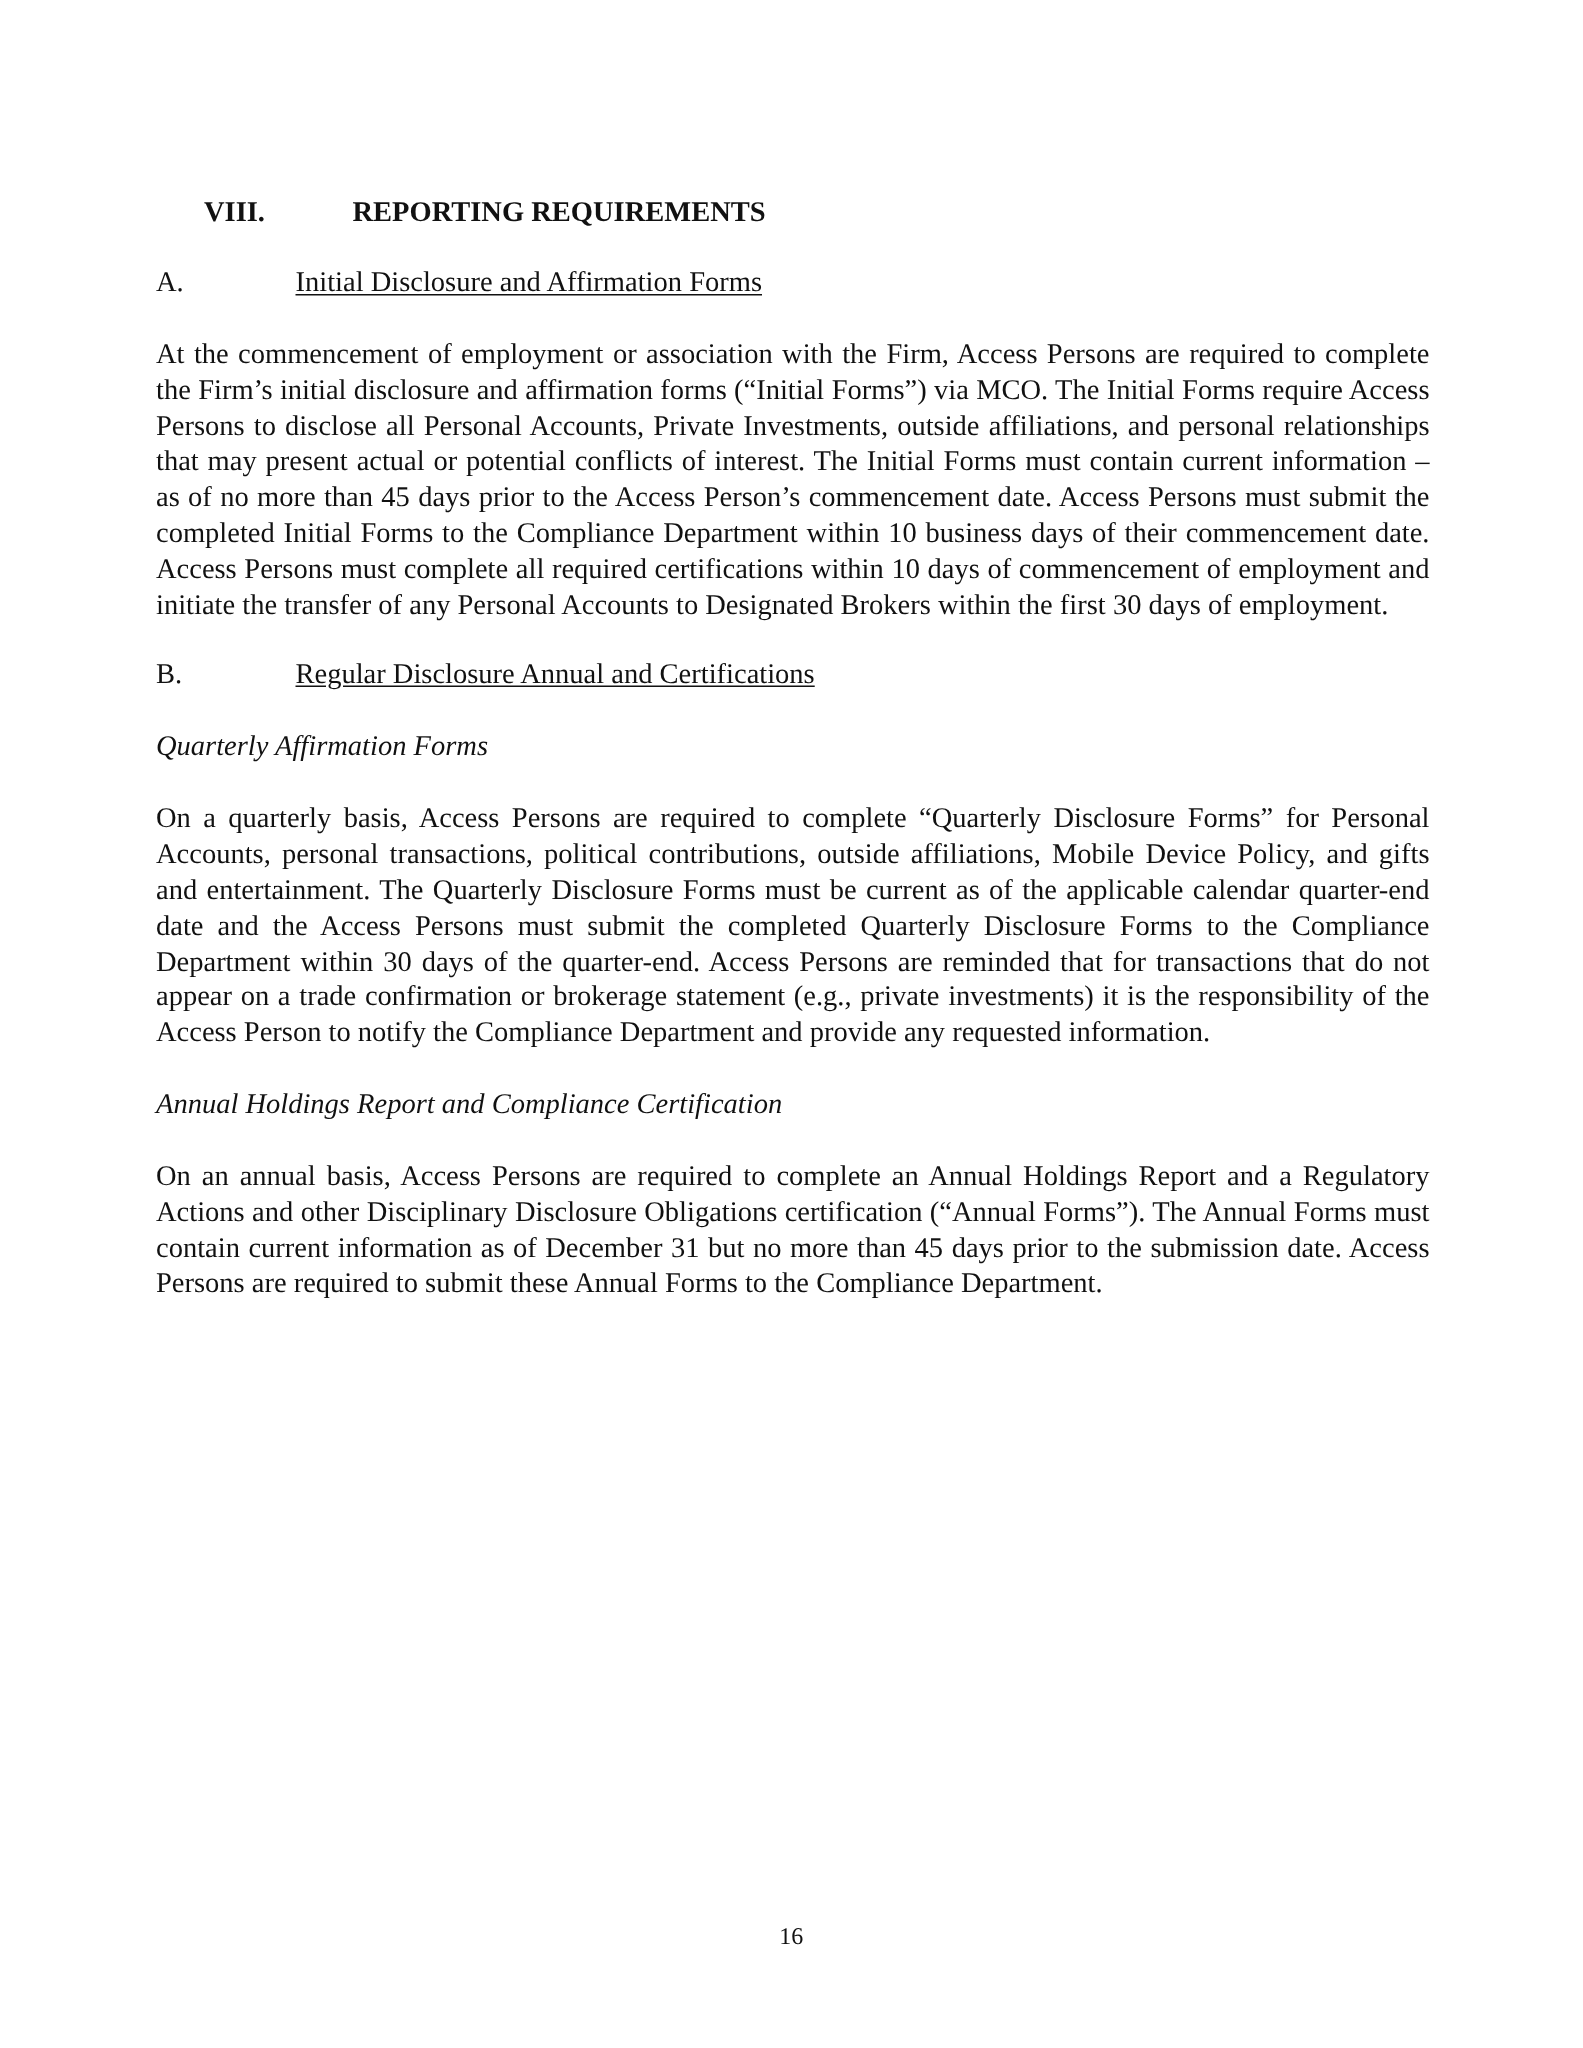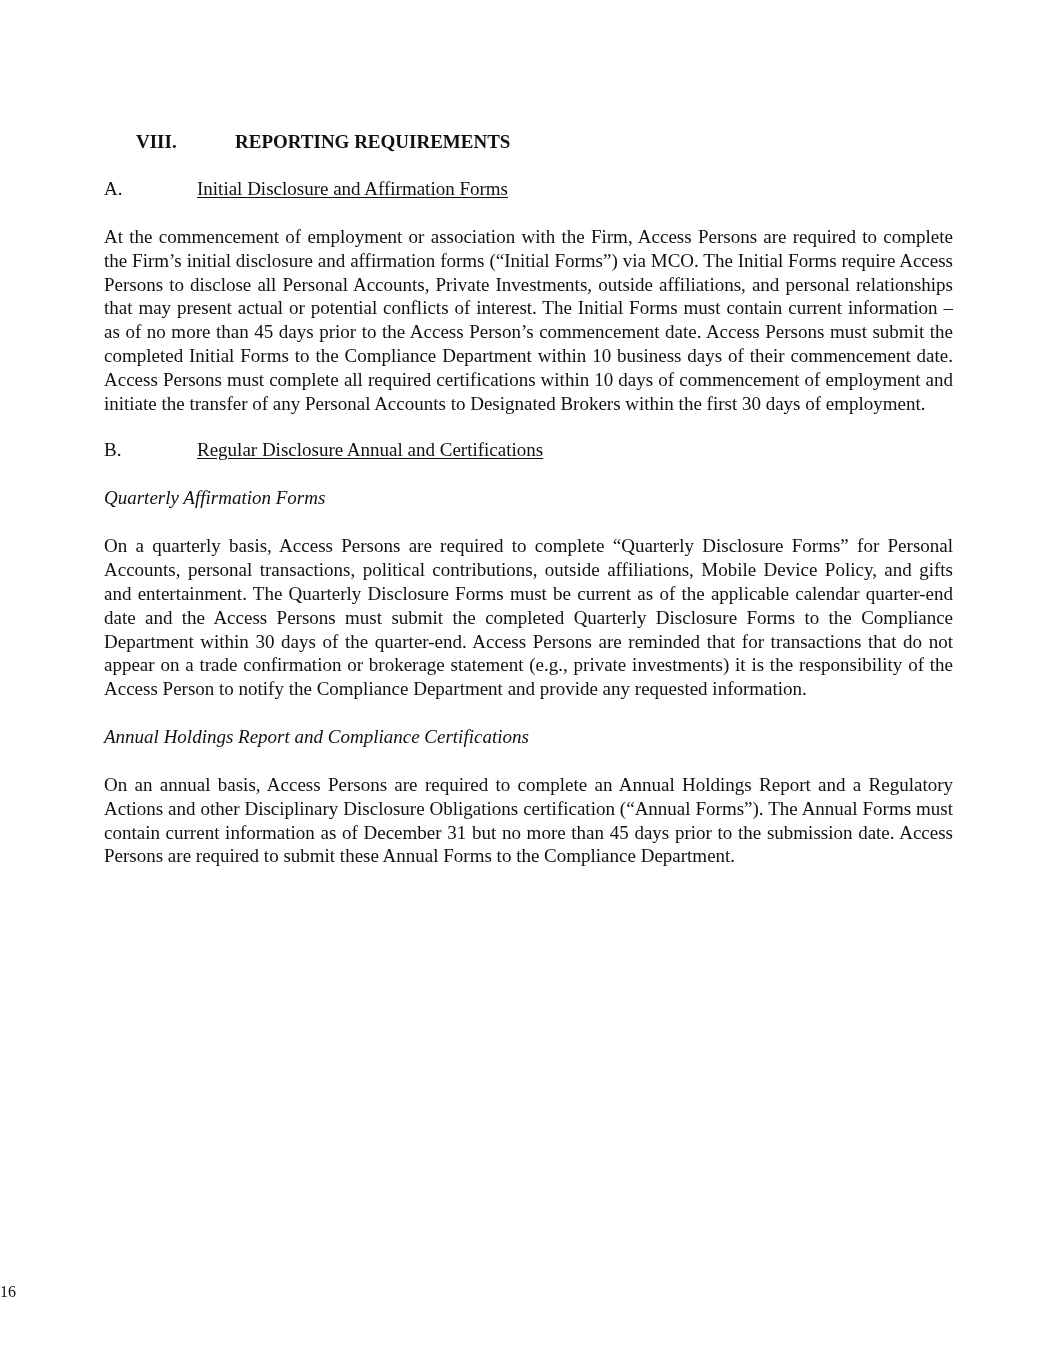--- a/index.html
+++ b/index.html
@@ -17,21 +17,21 @@
     font-size: 19px; line-height: 24px; margin: 23px 0 0 0; display: flex;
   }
   .sub-heading .letter { width: 93px; display: inline-block; }
   .sub-heading .title { text-decoration: underline; text-underline-offset: 2px; }
   p.body {
     font-size: 19px; line-height: 23.8px; margin: 24px 0 0 0;
     text-align: justify;
   }
   p.italic-heading { font-style: italic; font-size: 19px; line-height: 24px; margin: 24px 0 0 0; }
   .page-number {
-    position: absolute; top: 1283px; left: 0; width: 1055px; 
+    position: absolute; top: 1283px; left: 0; width: 1055px; text-align: center;
     font-size: 16px;
   }
 </style>
 </head>
 <body>
 
 <div class="page">
   <h2 class="section-heading">
     <span class="num">VIII.</span>
     <span>REPORTING REQUIREMENTS</span>
@@ -44,17 +44,17 @@
   <p class="body">At the commencement of employment or association with the Firm, Access Persons are required to complete the Firm’s initial disclosure and affirmation forms (“Initial Forms”) via MCO. The Initial Forms require Access Persons to disclose all Personal Accounts, Private Investments, outside affiliations, and personal relationships that may present actual or potential conflicts of interest. The Initial Forms must contain current information – as of no more than 45 days prior to the Access Person’s commencement date. Access Persons must submit the completed Initial Forms to the Compliance Department within 10 business days of their commencement date. Access Persons must complete all required certifications within 10 days of commencement of employment and initiate the transfer of any Personal Accounts to Designated Brokers within the first 30 days of employment.</p>
 
   <div class="sub-heading">
     <span class="letter">B.</span>
     <span class="title">Regular Disclosure Annual and Certifications</span>
   </div>
 
   <p class="italic-heading">Quarterly Affirmation Forms</p>
   <p class="body">On a quarterly basis, Access Persons are required to complete “Quarterly Disclosure Forms” for Personal Accounts, personal transactions, political contributions, outside affiliations, Mobile Device Policy, and gifts and entertainment. The Quarterly Disclosure Forms must be current as of the applicable calendar quarter-end date and the Access Persons must submit the completed Quarterly Disclosure Forms to the Compliance Department within 30 days of the quarter-end. Access Persons are reminded that for transactions that do not appear on a trade confirmation or brokerage statement (e.g., private investments) it is the responsibility of the Access Person to notify the Compliance Department and provide any requested information.</p>
 
-  <p class="italic-heading">Annual Holdings Report and Compliance Certifications</p>
+  <p class="italic-heading">Annual Holdings Report and Compliance Certification</p>
   <p class="body">On an annual basis, Access Persons are required to complete an Annual Holdings Report and a Regulatory Actions and other Disciplinary Disclosure Obligations certification (“Annual Forms”). The Annual Forms must contain current information as of December 31 but no more than 45 days prior to the submission date. Access Persons are required to submit these Annual Forms to the Compliance Department.</p>
 </div>
 
 <div class="page-number">16</div>
 
 </body></html>

